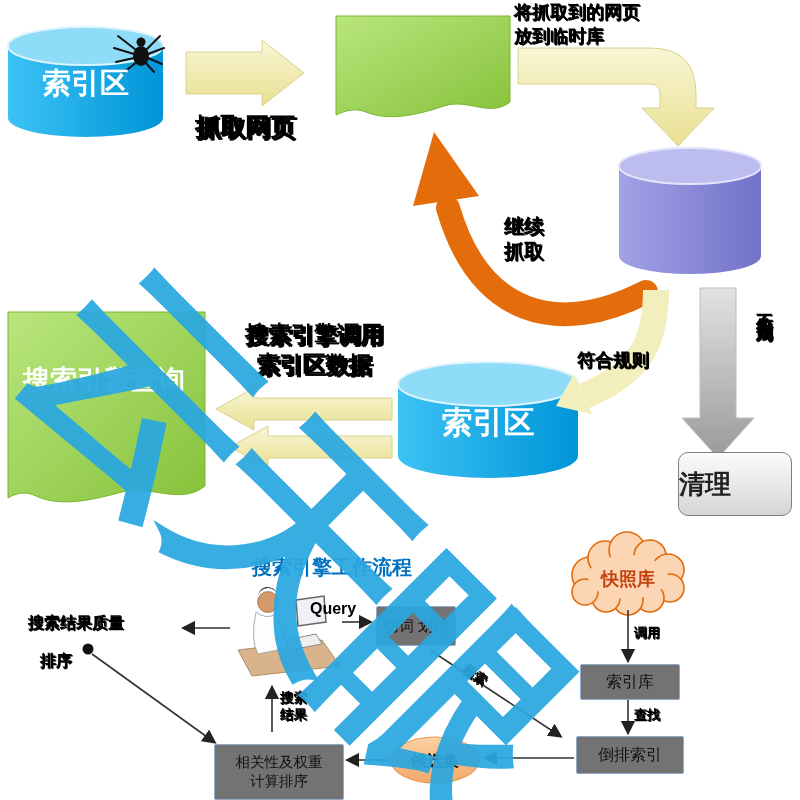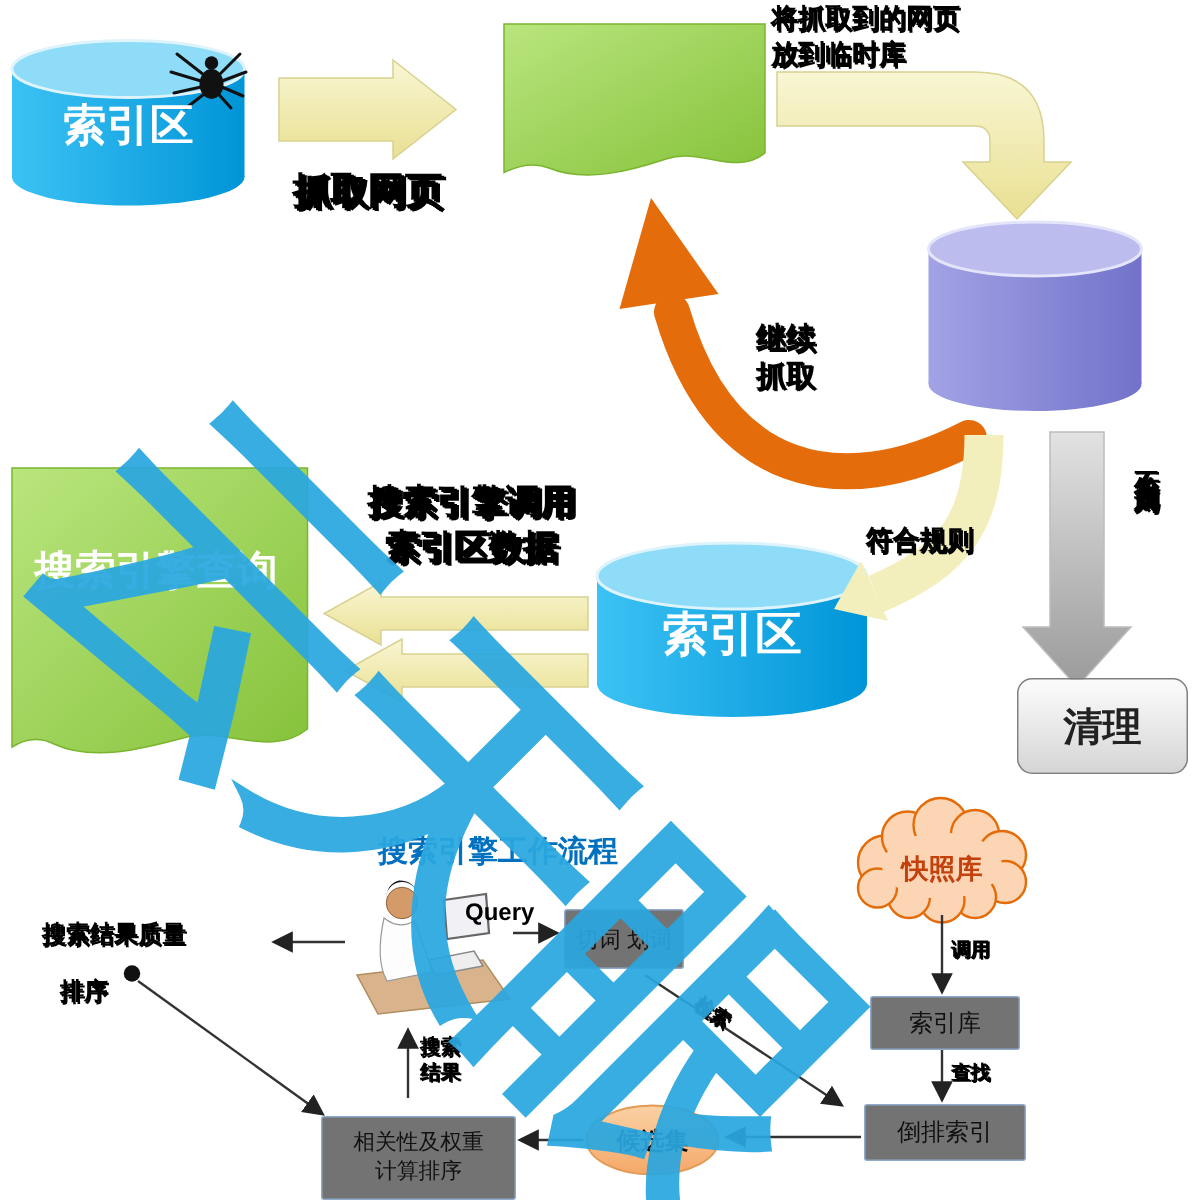--- a/index.html
+++ b/index.html
@@ -16,21 +16,21 @@
   .dbl{text-shadow:1.6px 1.6px 0 #000, 3px 2px 0 #000;}
   .dbl-s{text-shadow:1px 1px 0 #000;}
   .box{
     background:#737373;border:1px solid #8faacc;border-radius:2px;
     display:flex;align-items:center;justify-content:center;
     color:#111;z-index:5;position:absolute;
   }
   .clean-box{
     position:absolute;z-index:5;border:1.5px solid #7f7f7f;border-radius:10px;
     background:linear-gradient(#fcfcfc,#d5d5d5);
-    display:flex;align-items:center;justify-content:center;
+    display:flex;align-items:center;justify-content:flex-start;
     font-weight:bold;font-size:26px;color:#222;
   }
   .vertical{writing-mode:vertical-rl;letter-spacing:3px;}
   #watermark{
     position:absolute;left:150px;top:230px;z-index:9;
     font-size:228px;font-weight:bold;line-height:1;letter-spacing:-16px;
     transform:rotate(45deg);transform-origin:0 0;white-space:nowrap;
     opacity:.93;pointer-events:none;
   }
   .title-blue{color:#0070c0;}

